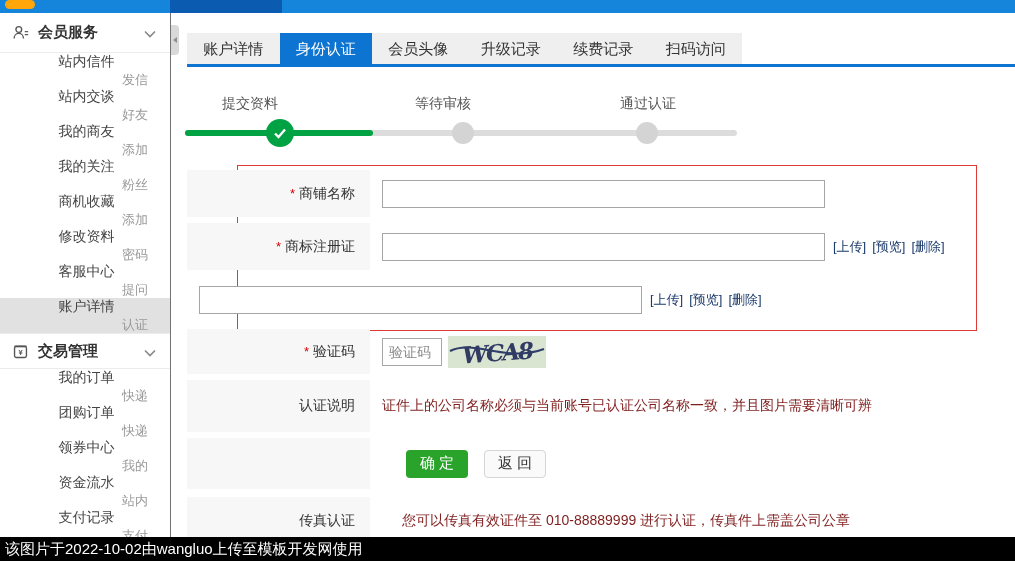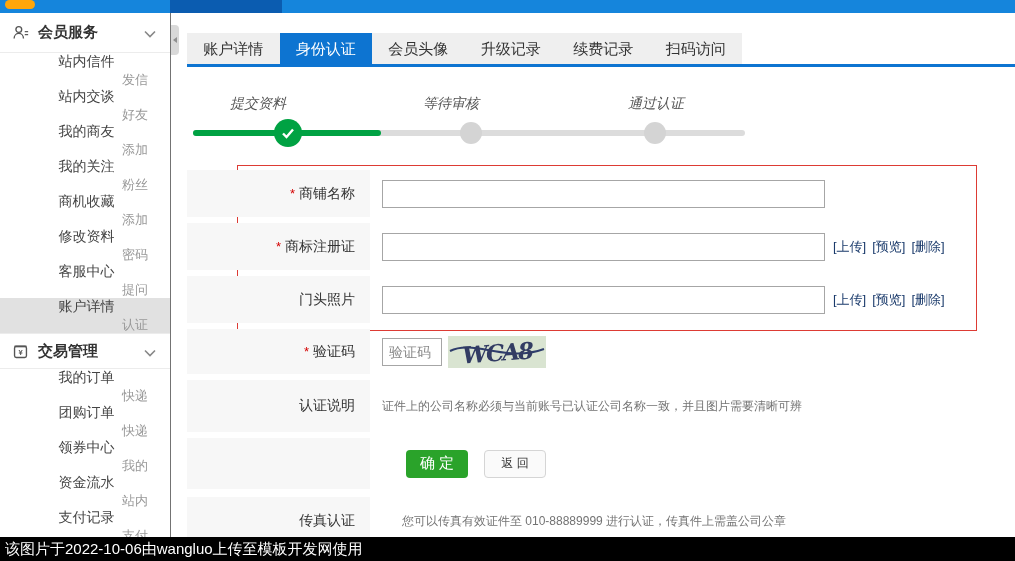--- a/index.html
+++ b/index.html
@@ -25,45 +25,45 @@
   .collapse-handle .tri { width:0; height:0; border-top:3px solid transparent; border-bottom:3px solid transparent; border-right:4px solid #8f8f8f; }
 
   
   .content { position:absolute; left:187px; top:13px; width:828px; height:524px; }
   .tabbar { position:absolute; left:0; top:20px; width:555px; height:31px; background:#efefef; display:flex; }
   .tab { width:92.5px; height:31px; line-height:31px; text-align:center; font-size:15px; color:#333; cursor:pointer; }
   .tab.active { background:#0d74d1; color:#fff; }
   .tab-underline { position:absolute; left:0; top:51px; width:828px; height:3px; background:#0d74d1; }
 
   
-  .stepper { position:absolute; left:8px; top:72px; width:560px; height:75px;font-style:italic; }
+  .stepper { position:absolute; left:0; top:72px; width:560px; height:75px; }
   .step-label { position:absolute; top:10px; font-size:14px; color:#555; }
   .step-bar { position:absolute; left:-2px; top:45px; width:552px; height:6px; background:#dcdcdc; border-radius:3px; }
   .step-bar .done { position:absolute; left:0; top:0; height:6px; width:188px; background:#00a243; border-radius:3px; }
   .dot { position:absolute; border-radius:50%; }
   .dot.green { left:79px; top:34px; width:28px; height:28px; background:#00a243; display:flex; align-items:center; justify-content:center; }
   .dot.gray1 { left:265px; top:37px; width:22px; height:22px; background:#d4d4d4; }
   .dot.gray2 { left:449px; top:37px; width:22px; height:22px; background:#d4d4d4; }
 
   
   .form { position:absolute; left:0; top:157px; width:828px; }
   .frow { display:flex; margin-bottom:6px; }
   .fr-label { width:183px; background:#f7f7f7; display:flex; align-items:center; justify-content:flex-end; padding-right:15px; font-size:14px; color:#333; }
   .req { color:#d40000; margin-right:4px; font-size:13px; }
   .fr-body { flex:1; display:flex; align-items:center; padding-left:12px; }
   .txt-input { width:443px; height:28px; border:1px solid #a6a6a6; background:#fff; font-size:14px; padding:0 6px; }
   .small-input { width:60px; height:28px; border:1px solid #a6a6a6; background:#fff; font-size:14px; padding:0 6px; color:#333; }
   .small-input::placeholder, .txt-input::placeholder { color:#8a8a8a; }
   .links { margin-left:8px; display:flex; gap:6px; }
   .links a { color:#1a3a6b; font-size:13px; text-decoration:none; cursor:pointer; white-space:nowrap; }
-  .note-text { font-size:12px; color:#737373; }
+  .note-text { font-size:14px; color:#7f1d1d; }
   .red-box { position:absolute; left:50px; top:152px; width:740px; height:166px; border:1px solid #dd3b34; pointer-events:none; }
 
   .btn-confirm { width:62px; height:28px; background:#2aa32a; color:#fff; border:none; border-radius:4px; font-size:15px; cursor:pointer; }
-  .btn-back { width:62px; height:28px; background:#fafafa; color:#333; border:1px solid #d5d5d5; border-radius:4px; font-size:12px; cursor:pointer; margin-left:16px; }
+  .btn-back { width:62px; height:28px; background:#fafafa; color:#333; border:1px solid #d5d5d5; border-radius:4px; font-size:15px; cursor:pointer; margin-left:16px; }
 
   .captcha { margin-left:6px; cursor:pointer; }
 
   
   .footer { position:absolute; left:0; bottom:0; width:1015px; height:24px; background:#000; color:#fff; font-size:15px; line-height:24px; padding-left:5px; z-index:5; }
 
   .h47 { height:47px; } .h45 { height:45px; } .h52 { height:52px; } .h51 { height:51px;gap:24px; } .h48 { height:48px; }
   .fax-row { margin-top:8px;gap:20px; }
 </style>
 </head>
@@ -220,23 +220,20 @@
           <input class="txt-input" type="text" style="">
           <span class="links">
             <a>[上传]</a>
             <a>[预览]</a>
             <a>[删除]</a>
           </span>
         </div>
       </div>
 
       <div class="frow h47">
-        <div class="fr-label">
-          <span>门头照片</span>
-        </div>
         <div class="fr-body">
           <input class="txt-input" type="text" style="">
           <span class="links">
             <a>[上传]</a>
             <a>[预览]</a>
             <a>[删除]</a>
           </span>
         </div>
       </div>
 
@@ -278,16 +275,16 @@
         </div>
         <div class="fr-body">
           <span class="note-text">您可以传真有效证件至 010-88889999 进行认证，传真件上需盖公司公章</span>
         </div>
       </div>
 
     </div>
   </div>
 
   <div class="footer">
-    <span>该图片于2022-10-06由wangluo上传至模板开发网使用</span>
+    <span>该图片于2022-10-02由wangluo上传至模板开发网使用</span>
   </div>
 
 </div>
 
 </body></html>

